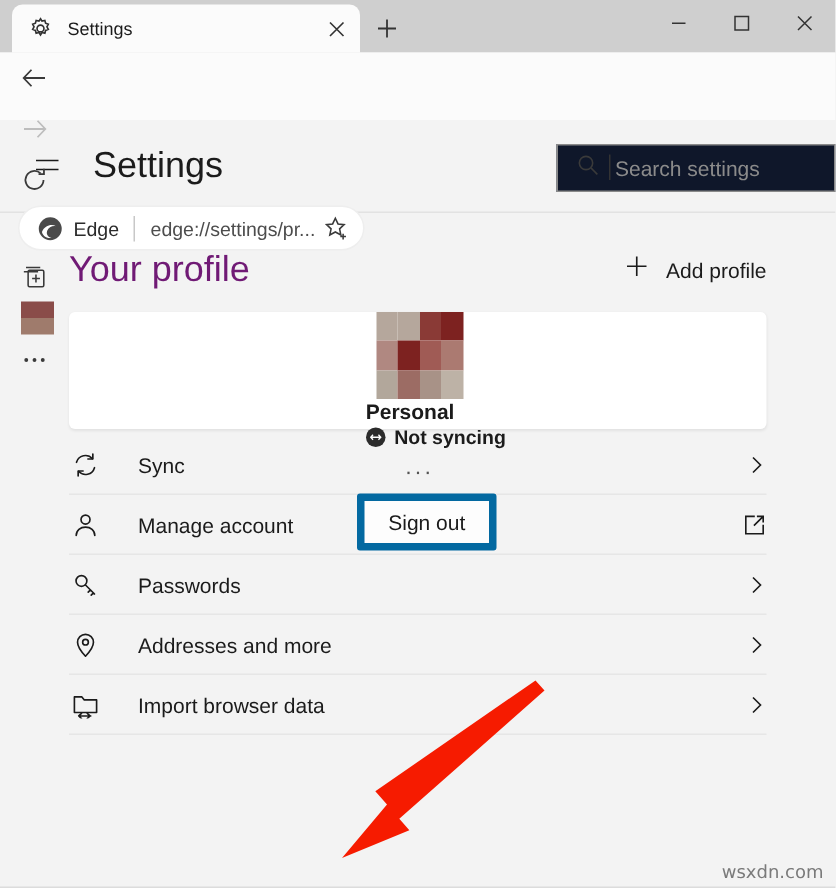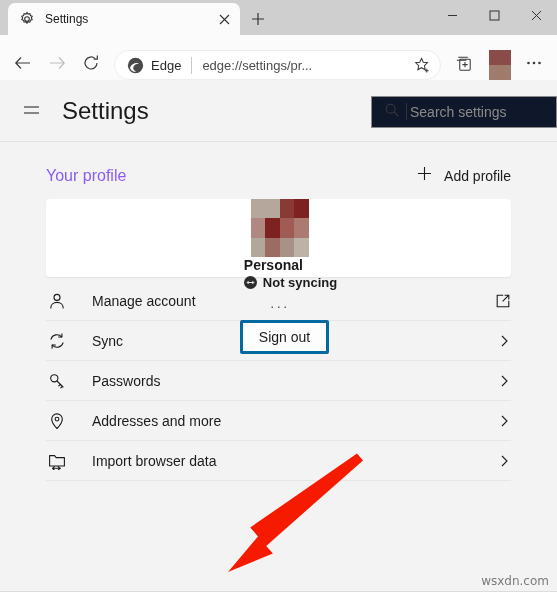--- a/index.html
+++ b/index.html
@@ -48,23 +48,24 @@
   .wincontrols {
     position: absolute; top: 0; right: 0;
     display: flex; height: 30px;
   }
   .wc { width: 42px; height: 30px; display:flex; align-items:center; justify-content:center; }
 
   
   .toolbar {
     height: 45px;
     background: #fbfbfb;
-    display: flex; align-items: flex-end;
+    display: flex; align-items: flex-start;
     padding: 0 6px;
     position: relative;
+    flex-direction: column;
   }
   .tb-btn {
     width: 34px; height: 34px;
     display: flex; align-items: center; justify-content: center;
     flex: 0 0 34px;
     border-radius: 4px;
   }
   .omnibox {
     flex: 1 1 auto;
     height: 30px;
@@ -116,21 +117,21 @@
   }
   .search-ph { font-size: 14px; color: #8b8b8b; margin-left: 10px; position: relative; }
   .caret { position: absolute; left: -4px; top: -1px; width: 1px; height: 17px; background: #333; }
 
   
   .content { padding: 0 46px; background: #f3f3f3; height: 100%; }
   .section-row {
     display: flex; align-items: center; justify-content: space-between;
     padding-top: 24px; padding-bottom: 14px;
   }
-  .section-title { font-size: 16px; color: #8b5cf6; font-weight: 400; }
+  .section-title { font-size: 24px; color: #701a75; font-weight: 400; }
   .add-profile { display: flex; align-items: center; }
   .add-profile-label { font-size: 14px; color: #1b1b1b; margin-left: 12px; }
 
   
   .profile-card {
     background: #ffffff;
     border-radius: 4px;
     height: 78px;
     display: flex; align-items: center;
     padding: 0 18px 0 20px;
@@ -151,21 +152,21 @@
   .sync-dot {
     width: 13px; height: 13px; border-radius: 50%;
     background: #2b2b2b;
     display: flex; align-items: center; justify-content: center;
     flex: 0 0 13px;
   }
   .sync-text { font-size: 13px; color: #1b1b1b; margin-left: 6px; font-weight: bold; }
   .dots-btn { width: 30px; height: 28px; display:flex; align-items:center; justify-content:center; flex:0 0 30px; color:#555; font-size:15px; letter-spacing:1.5px;}
   .signout-btn {
     margin-left: 10px;
-    border: 3px solid #0369a1;
+    border: 5px solid #0369a1;
     background: #fdfdfd;
     font-size: 14px; color: #1b1b1b;
     padding: 6px 16px;
     border-radius: 2px;
     flex: 0 0 auto;
   }
 
   
   .list { margin-top: 4px; }
   .list-item {
@@ -347,50 +348,50 @@
         </div>
       </div>
       <div class="dots-btn">···</div>
       <button class="signout-btn">Sign out</button>
     </div>
 
     <div class="list" id="settings-list">
         <div class="list-item">
           <span class="li-icon">
             <svg width="18" height="18" viewBox="0 0 18 18" stroke="#1b1b1b" stroke-width="1.1" fill="none" stroke-linecap="round" stroke-linejoin="round">
+              <path d="M3 7.2a6.2 6.2 0 0 1 10.6-2.4"></path>
+              <path d="M15 10.8A6.2 6.2 0 0 1 4.4 13.2"></path>
+              <path d="M13.9 1.7v3.3h-3.3M4.1 16.3V13H7.4"></path>
+            </svg>
+          </span>
+          <span class="li-label">Sync</span>
+          <span class="li-chev">
+            <svg width="14" height="14" viewBox="0 0 14 14" stroke="#1b1b1b" stroke-width="1.1" fill="none">
+              <path d="M5 2l5 5-5 5"></path>
+            </svg>
+          </span>
+        </div>
+        <div class="list-item">
+          <span class="li-icon">
+            <svg width="18" height="18" viewBox="0 0 18 18" stroke="#1b1b1b" stroke-width="1.1" fill="none" stroke-linecap="round" stroke-linejoin="round">
               <circle cx="9" cy="5.4" r="3"></circle>
               <path d="M2.8 16c0-3.6 2.8-5.6 6.2-5.6s6.2 2 6.2 5.6"></path>
             </svg>
           </span>
           <span class="li-label">Manage account</span>
           <span class="li-chev">
             <svg width="16" height="16" viewBox="0 0 16 16" stroke="#1b1b1b" stroke-width="1.1" fill="none">
               <path d="M8.2 2.2H2.2v11.6h11.6v-6"></path>
               <path d="M9.6 2.2h4.2v4.2M13.8 2.2L7.6 8.4"></path>
             </svg>
           </span>
         </div>
         <div class="list-item">
           <span class="li-icon">
             <svg width="18" height="18" viewBox="0 0 18 18" stroke="#1b1b1b" stroke-width="1.1" fill="none" stroke-linecap="round" stroke-linejoin="round">
-              <path d="M3 7.2a6.2 6.2 0 0 1 10.6-2.4"></path>
-              <path d="M15 10.8A6.2 6.2 0 0 1 4.4 13.2"></path>
-              <path d="M13.9 1.7v3.3h-3.3M4.1 16.3V13H7.4"></path>
-            </svg>
-          </span>
-          <span class="li-label">Sync</span>
-          <span class="li-chev">
-            <svg width="14" height="14" viewBox="0 0 14 14" stroke="#1b1b1b" stroke-width="1.1" fill="none">
-              <path d="M5 2l5 5-5 5"></path>
-            </svg>
-          </span>
-        </div>
-        <div class="list-item">
-          <span class="li-icon">
-            <svg width="18" height="18" viewBox="0 0 18 18" stroke="#1b1b1b" stroke-width="1.1" fill="none" stroke-linecap="round" stroke-linejoin="round">
               <circle cx="6.3" cy="6.3" r="3.6"></circle>
               <path d="M9 9l6 6M12.3 12.3l-1.5 1.5M14.3 14.3l-1.5 1.5"></path>
             </svg>
           </span>
           <span class="li-label">Passwords</span>
           <span class="li-chev">
             <svg width="14" height="14" viewBox="0 0 14 14" stroke="#1b1b1b" stroke-width="1.1" fill="none">
               <path d="M5 2l5 5-5 5"></path>
             </svg>
           </span>

